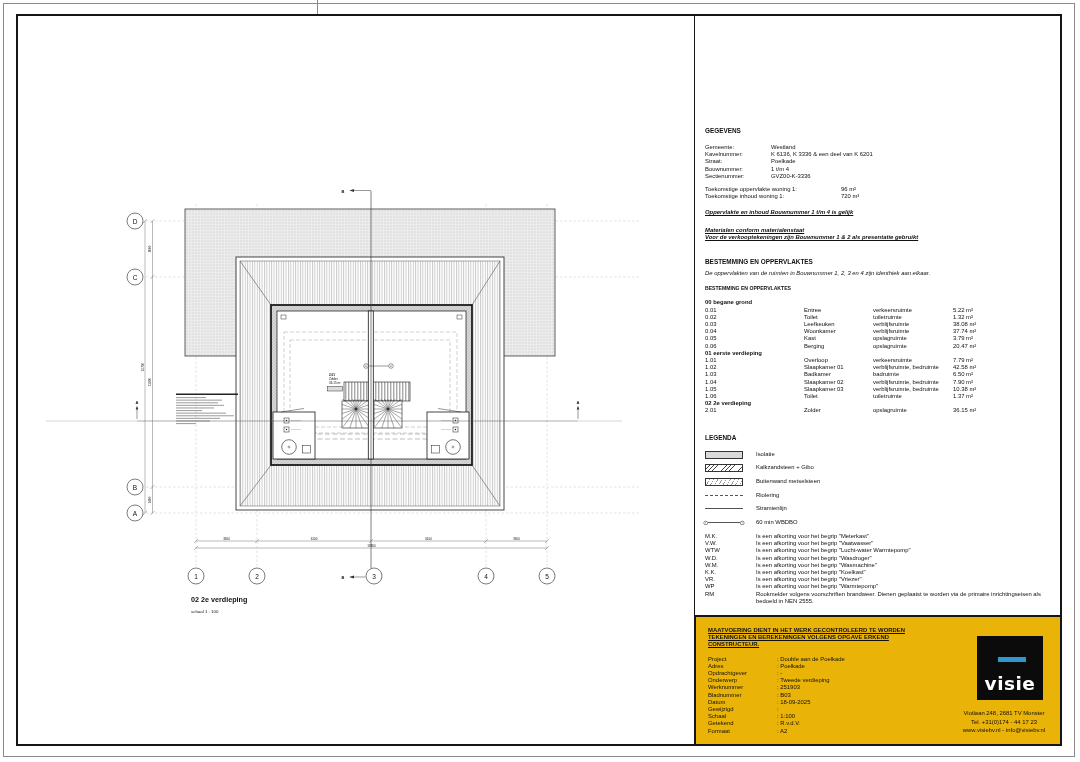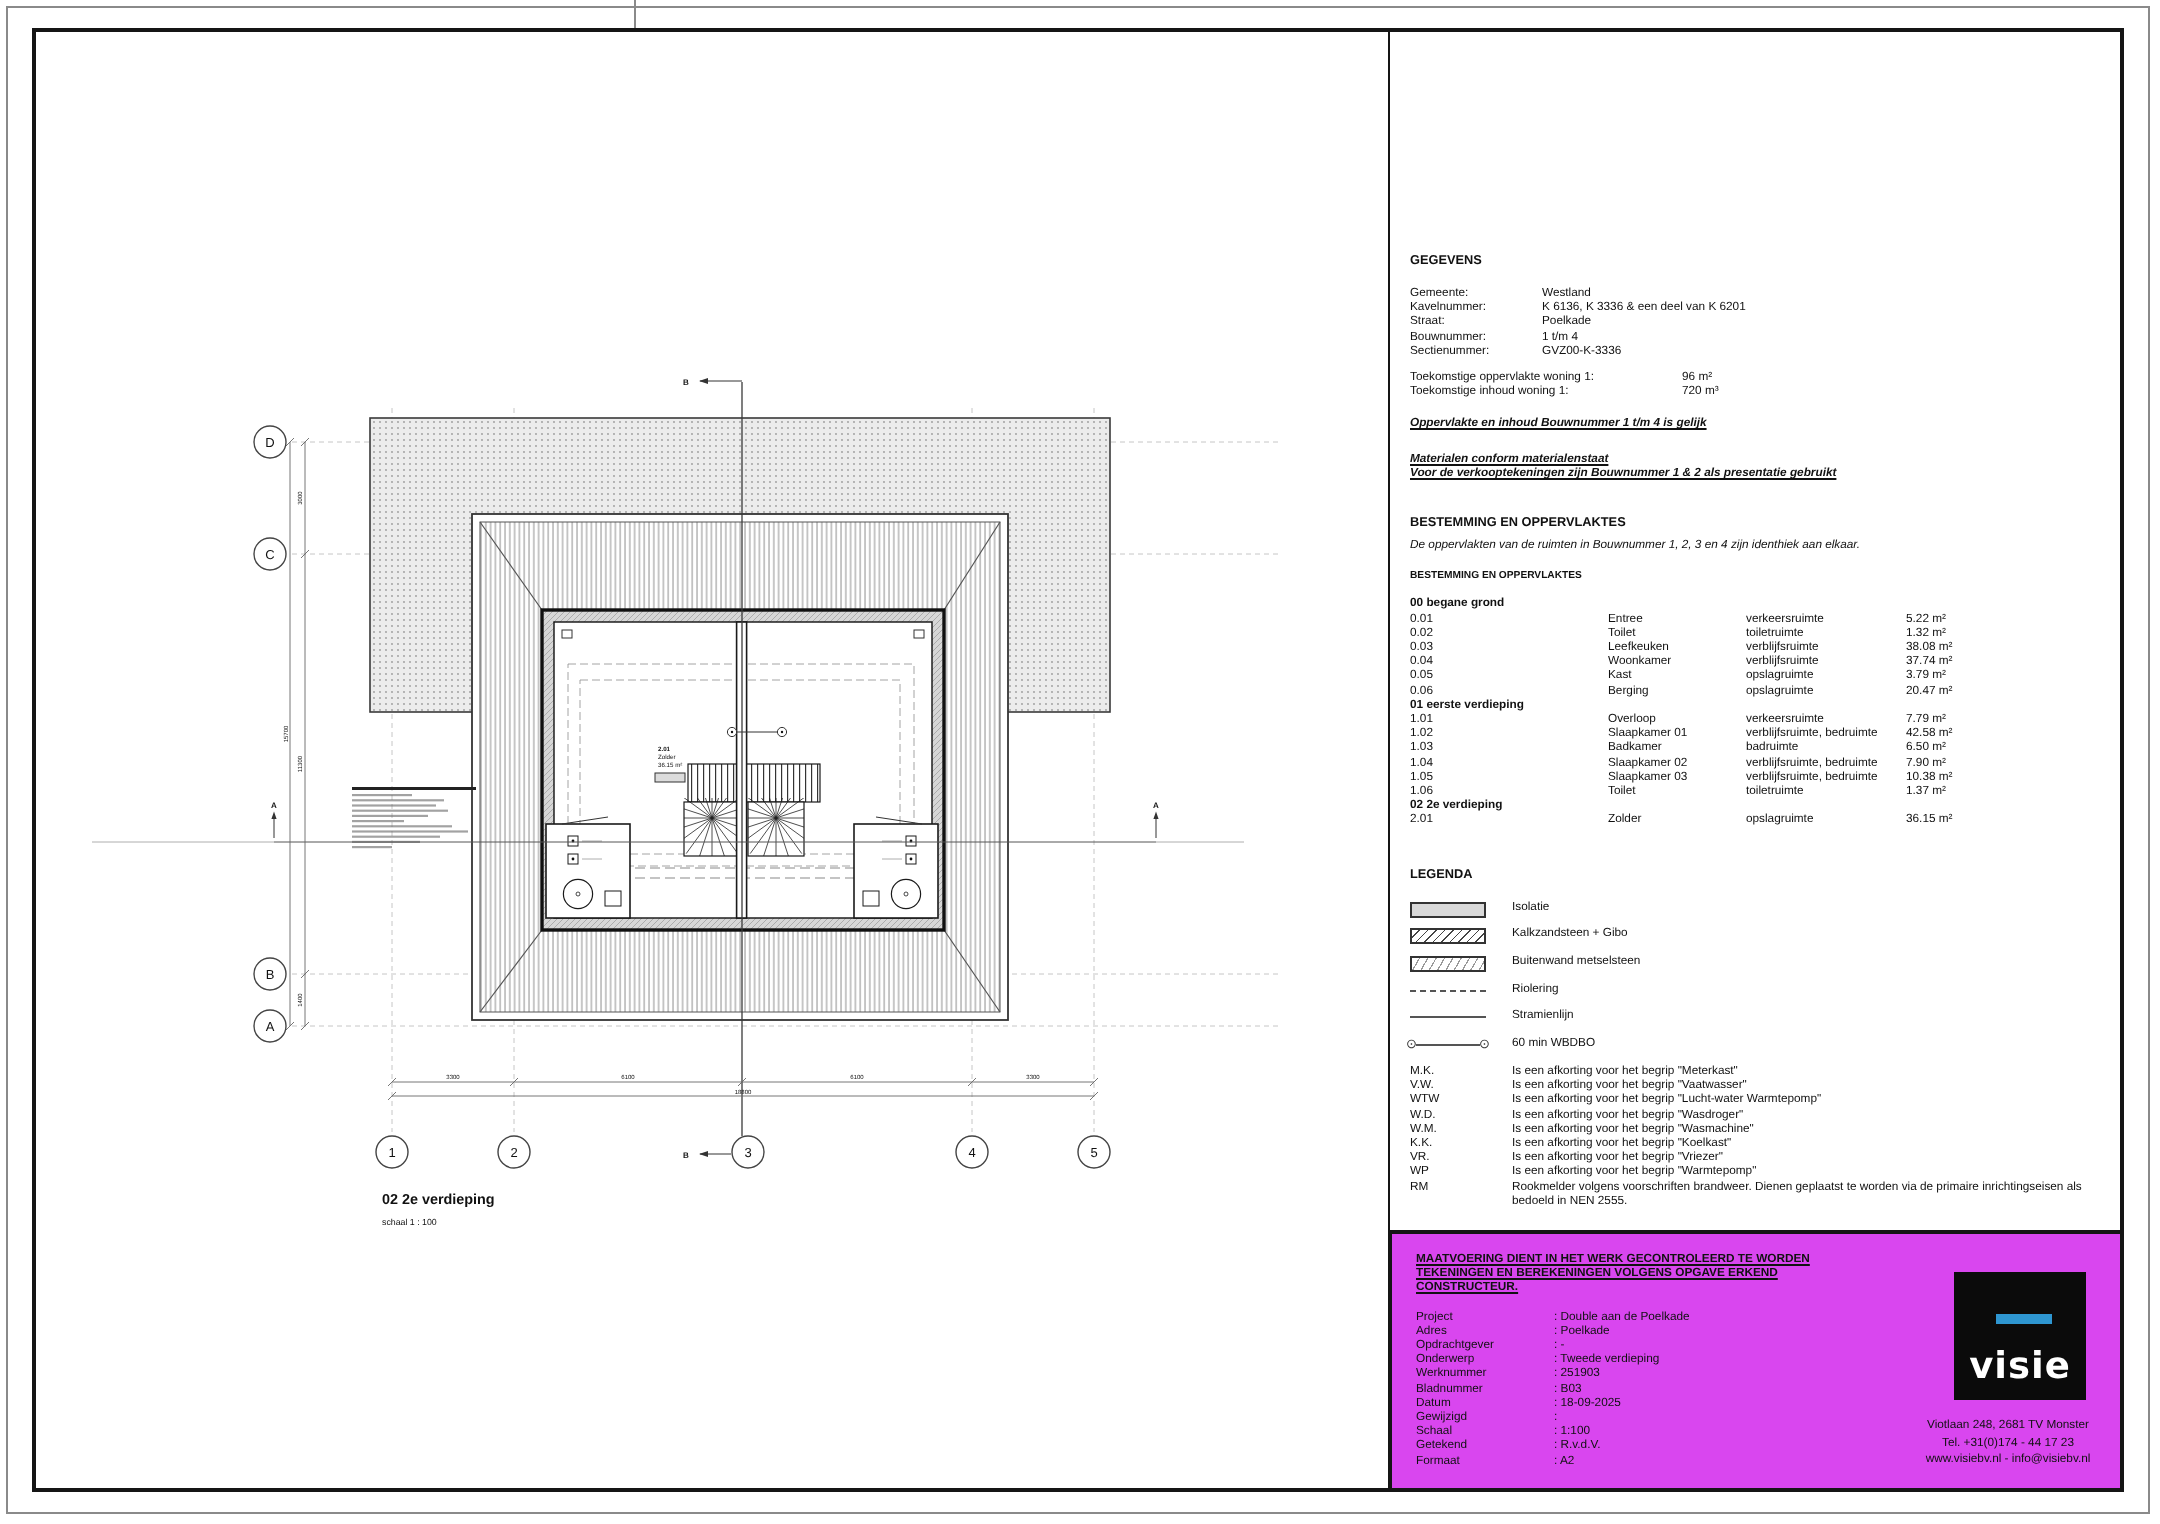--- a/index.html
+++ b/index.html
@@ -46,21 +46,21 @@
   .k-wbdbo{height:0;border-top:0.9px solid #555;}
   .k-wbdbo::before,.k-wbdbo::after{position:absolute;top:-4px;font-size:6.5px;color:#333;background:#fff;line-height:7px;}
   .k-wbdbo::before{content:"⊙";left:-2px;}
   .k-wbdbo::after{content:"⊙";right:-2px;}
   #afkortingen{left:705px;top:533px;width:355px;}
   .ab-row{display:flex;}
   .ab-code{width:51px;flex:none;}
   .ab-desc{flex:1;}
 
   
-  #titleblock{position:absolute;left:694px;top:615px;width:368px;height:131px;border:2.4px solid #151515;box-sizing:border-box;background:#d946ef;}
+  #titleblock{position:absolute;left:694px;top:615px;width:368px;height:131px;border:2.4px solid #151515;box-sizing:border-box;background:#eab308;}
   .tb-inner{position:absolute;left:12px;top:10px;width:250px;font-size:5.9px;line-height:7.2px;}
   .warn div{font-weight:bold;text-decoration:underline;white-space:nowrap;}
   .tb-fields{margin-top:7px;}
   .tb-row{display:flex;}
   .tb-label{width:69px;flex:none;}
   .tb-value{flex:1;white-space:nowrap;}
   .logo{position:absolute;left:281px;top:19px;width:66px;height:64px;background:#0b0b0b;}
   .logo-bar{position:absolute;left:21px;top:21px;width:28px;height:4.5px;background:#2e96d1;}
   .logo-text{position:absolute;left:0;right:0;bottom:7px;text-align:center;color:#fff;font-weight:bold;font-size:18.5px;letter-spacing:.5px;font-family:"DejaVu Sans",sans-serif;line-height:18px;}
   .tb-address{position:absolute;left:252px;top:92px;width:112px;text-align:center;font-size:5.9px;line-height:8.6px;}

